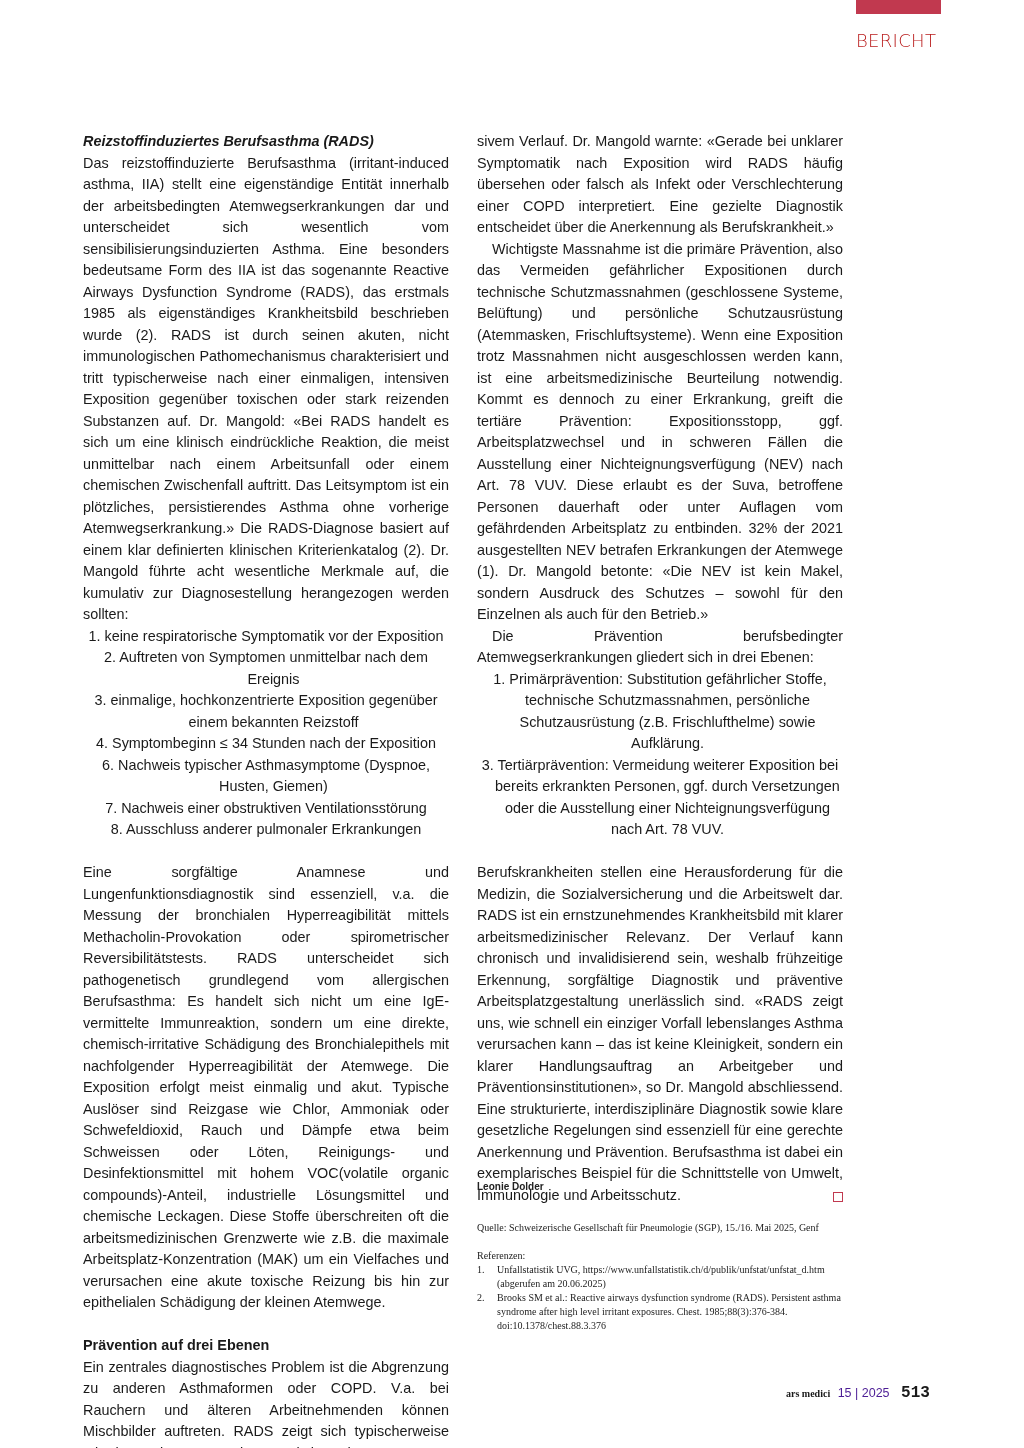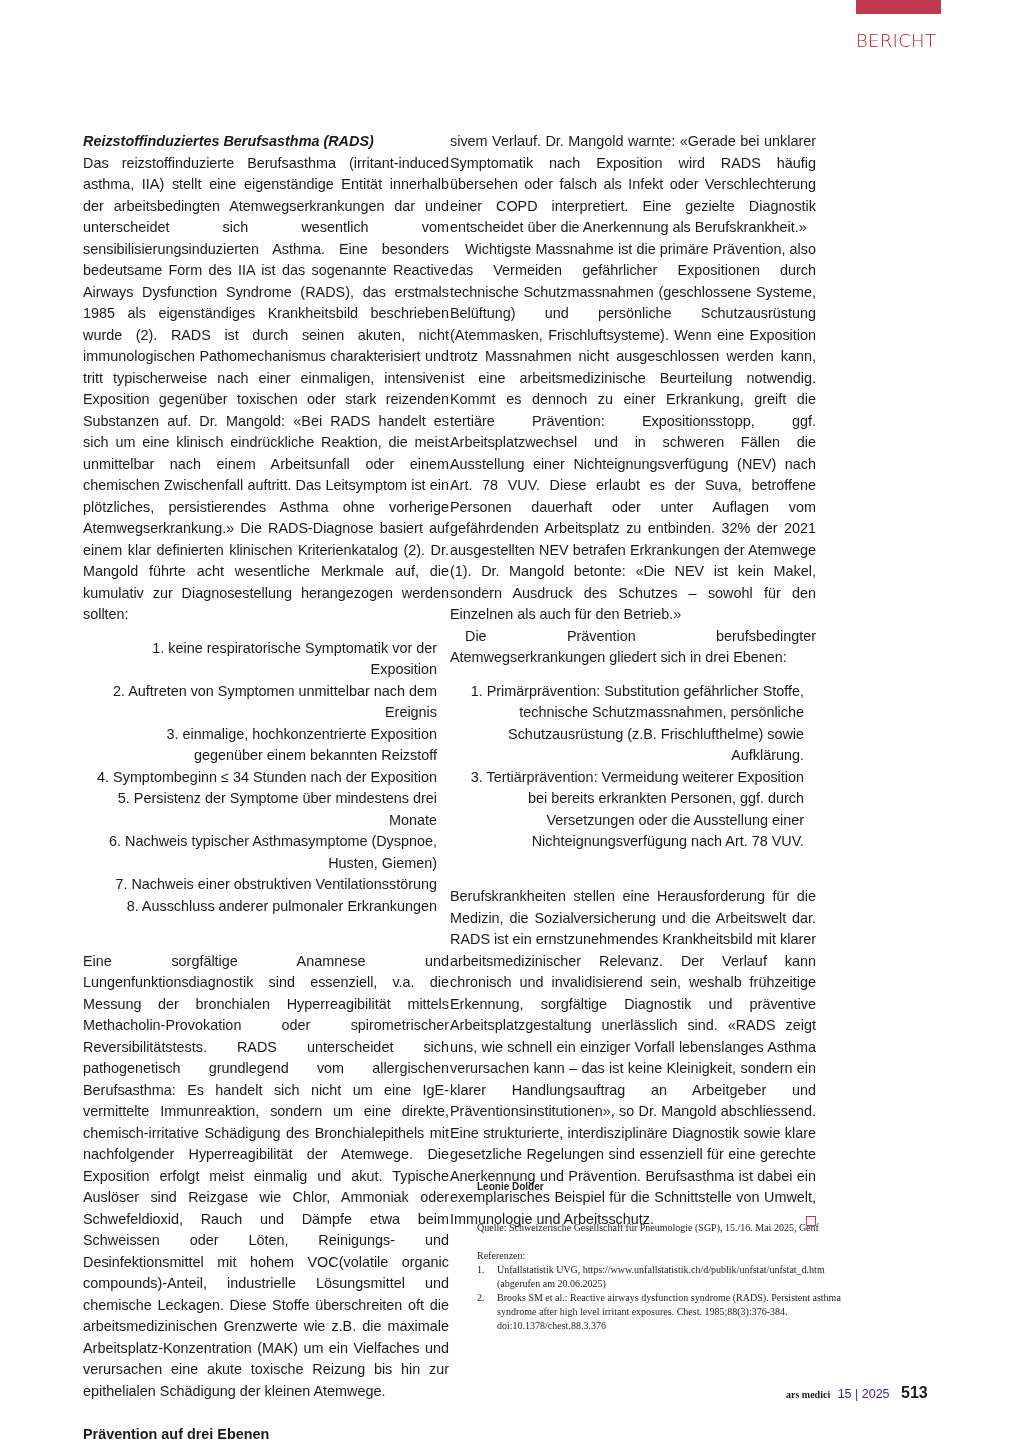--- a/index.html
+++ b/index.html
@@ -1,55 +1,54 @@
 <!DOCTYPE html>
 <html><head>
 <meta charset="utf-8">
 <style>
   html, body { margin: 0; padding: 0; background: #ffffff; }
   body { width: 1024px; height: 1448px; position: relative; overflow: hidden; color: #1a1a1a; }
   .top-bar { position: absolute; left: 856px; top: 0; width: 85px; height: 14px; background: #c1394f; }
   .section-label { position: absolute; left: 856px; top: 30px; font-family: "DejaVu Sans", sans-serif; font-size: 18px; letter-spacing: 0.3px; color: #b91c1c; font-weight: 300; }
   .col { position: absolute; top: 131px; width: 366px; font-family: "Liberation Sans", sans-serif; font-size: 14.4px; line-height: 21.5px; text-align: justify; }
   .col-left { left: 83px; }
-  .col-right { left: 450px; }
+  .col-right { left: 477px; }
   .col p { margin: 0; }
   .h-italic { font-weight: bold; font-style: italic; }
   .h-bold { font-weight: bold; }
   .indent { text-indent: 15px; }
   .gap { height: 21.5px; }
-  ol.crit { margin: 12px; padding: 0; list-style: none; text-align: right; }
+  ol.crit { margin: 0; padding: 0; list-style: none; text-align: center; }
   ol.crit li { padding-left: 15px; text-indent: -15px; }
   .end-mark { float: right; display: inline-block; width: 8px; height: 8px; border: 1.6px solid #c1394f; margin-top: 7px; }
   .meta { position: absolute; left: 477px; top: 1180px; width: 370px; font-family: "Liberation Serif", serif; font-size: 10px; line-height: 14px; color: #222; }
   .author { font-family: "Liberation Sans", sans-serif; font-weight: bold; font-size: 10px; margin-bottom: 27px; }
   .source { margin-bottom: 14px; }
   ol.refs { margin: 0; padding: 0; list-style: none; }
   ol.refs li { display: flex; }
   ol.refs .num { width: 20px; flex: none; }
   .footer { position: absolute; left: 786px; top: 1384px; font-size: 14px; }
   .footer .journal { font-family: "Liberation Serif", serif; font-weight: bold; font-size: 10px; }
   .footer .issue { font-family: Liberation Sans, sans-serif; font-size: 12.5px; margin-left: 4px; color: #4c1d95; }
-  .footer .page { font-family: Liberation Sans, sans-serif; font-weight: bold; font-size: 16px; margin-left: 8px; }
+  .footer .page { font-family: Liberation Mono, monospace; font-weight: bold; font-size: 16px; margin-left: 8px; }
 </style>
 </head>
 <body>
 
 <div class="top-bar"></div>
 <div class="section-label">BERICHT</div>
 
 <div class="col col-left">
   <p class="h-italic">Reizstoffinduziertes Berufsasthma (RADS)</p>
   <p>Das reizstoffinduzierte Berufsasthma (irritant-induced asthma, IIA) stellt eine eigenständige Entität innerhalb der arbeitsbedingten Atemwegserkrankungen dar und unterscheidet sich wesentlich vom sensibilisierungsinduzierten Asthma. Eine besonders bedeutsame Form des IIA ist das sogenannte Reactive Airways Dysfunction Syndrome (RADS), das erstmals 1985 als eigenständiges Krankheitsbild beschrieben wurde (2). RADS ist durch seinen akuten, nicht immunologischen Pathomechanismus charakterisiert und tritt typischerweise nach einer einmaligen, intensiven Exposition gegenüber toxischen oder stark reizenden Substanzen auf. Dr. Mangold: «Bei RADS handelt es sich um eine klinisch eindrückliche Reaktion, die meist unmittelbar nach einem Arbeitsunfall oder einem chemischen Zwischenfall auftritt. Das Leitsymptom ist ein plötzliches, persistierendes Asthma ohne vorherige Atemwegserkrankung.» Die RADS-Diagnose basiert auf einem klar definierten klinischen Kriterienkatalog (2). Dr. Mangold führte acht wesentliche Merkmale auf, die kumulativ zur Diagnosestellung herangezogen werden sollten:</p>
   <ol class="crit">
     <li>1. keine respiratorische Symptomatik vor der Exposition</li>
     <li>2. Auftreten von Symptomen unmittelbar nach dem Ereignis</li>
     <li>3. einmalige, hochkonzentrierte Exposition gegenüber einem bekannten Reizstoff</li>
     <li>4. Symptombeginn ≤ 34 Stunden nach der Exposition</li>
-    <li>5. Persistenz der Symptome über mindestens drei Monate</li>
     <li>6. Nachweis typischer Asthmasymptome (Dyspnoe, Husten, Giemen)</li>
     <li>7. Nachweis einer obstruktiven Ventilationsstörung</li>
     <li>8. Ausschluss anderer pulmonaler Erkrankungen</li>
   </ol>
   <div class="gap"></div>
   <p>Eine sorgfältige Anamnese und Lungenfunktionsdiagnostik sind essenziell, v.a. die Messung der bronchialen Hyperreagibilität mittels Methacholin-Provokation oder spirometrischer Reversibilitätstests. RADS unterscheidet sich pathogenetisch grundlegend vom allergischen Berufsasthma: Es handelt sich nicht um eine IgE-vermittelte Immunreaktion, sondern um eine direkte, chemisch-irritative Schädigung des Bronchialepithels mit nachfolgender Hyperreagibilität der Atemwege. Die Exposition erfolgt meist einmalig und akut. Typische Auslöser sind Reizgase wie Chlor, Ammoniak oder Schwefeldioxid, Rauch und Dämpfe etwa beim Schweissen oder Löten, Reinigungs- und Desinfektionsmittel mit hohem VOC(volatile organic compounds)-Anteil, industrielle Lösungsmittel und chemische Leckagen. Diese Stoffe überschreiten oft die arbeitsmedizinischen Grenzwerte wie z.B. die maximale Arbeitsplatz-Konzentration (MAK) um ein Vielfaches und verursachen eine akute toxische Reizung bis hin zur epithelialen Schädigung der kleinen Atemwege.</p>
   <div class="gap"></div>
   <p class="h-bold">Prävention auf drei Ebenen</p>
   <p>Ein zentrales diagnostisches Problem ist die Abgrenzung zu anderen Asthmaformen oder COPD. V.a. bei Rauchern und älteren Arbeitnehmenden können Mischbilder auftreten. RADS zeigt sich typischerweise mit einem abrupten Beginn, persistierenden Symptomen und einem klar zu definierenden Auslöser – im Gegensatz zu SIA mit Latenzzeit und progres-</p>
 </div>

